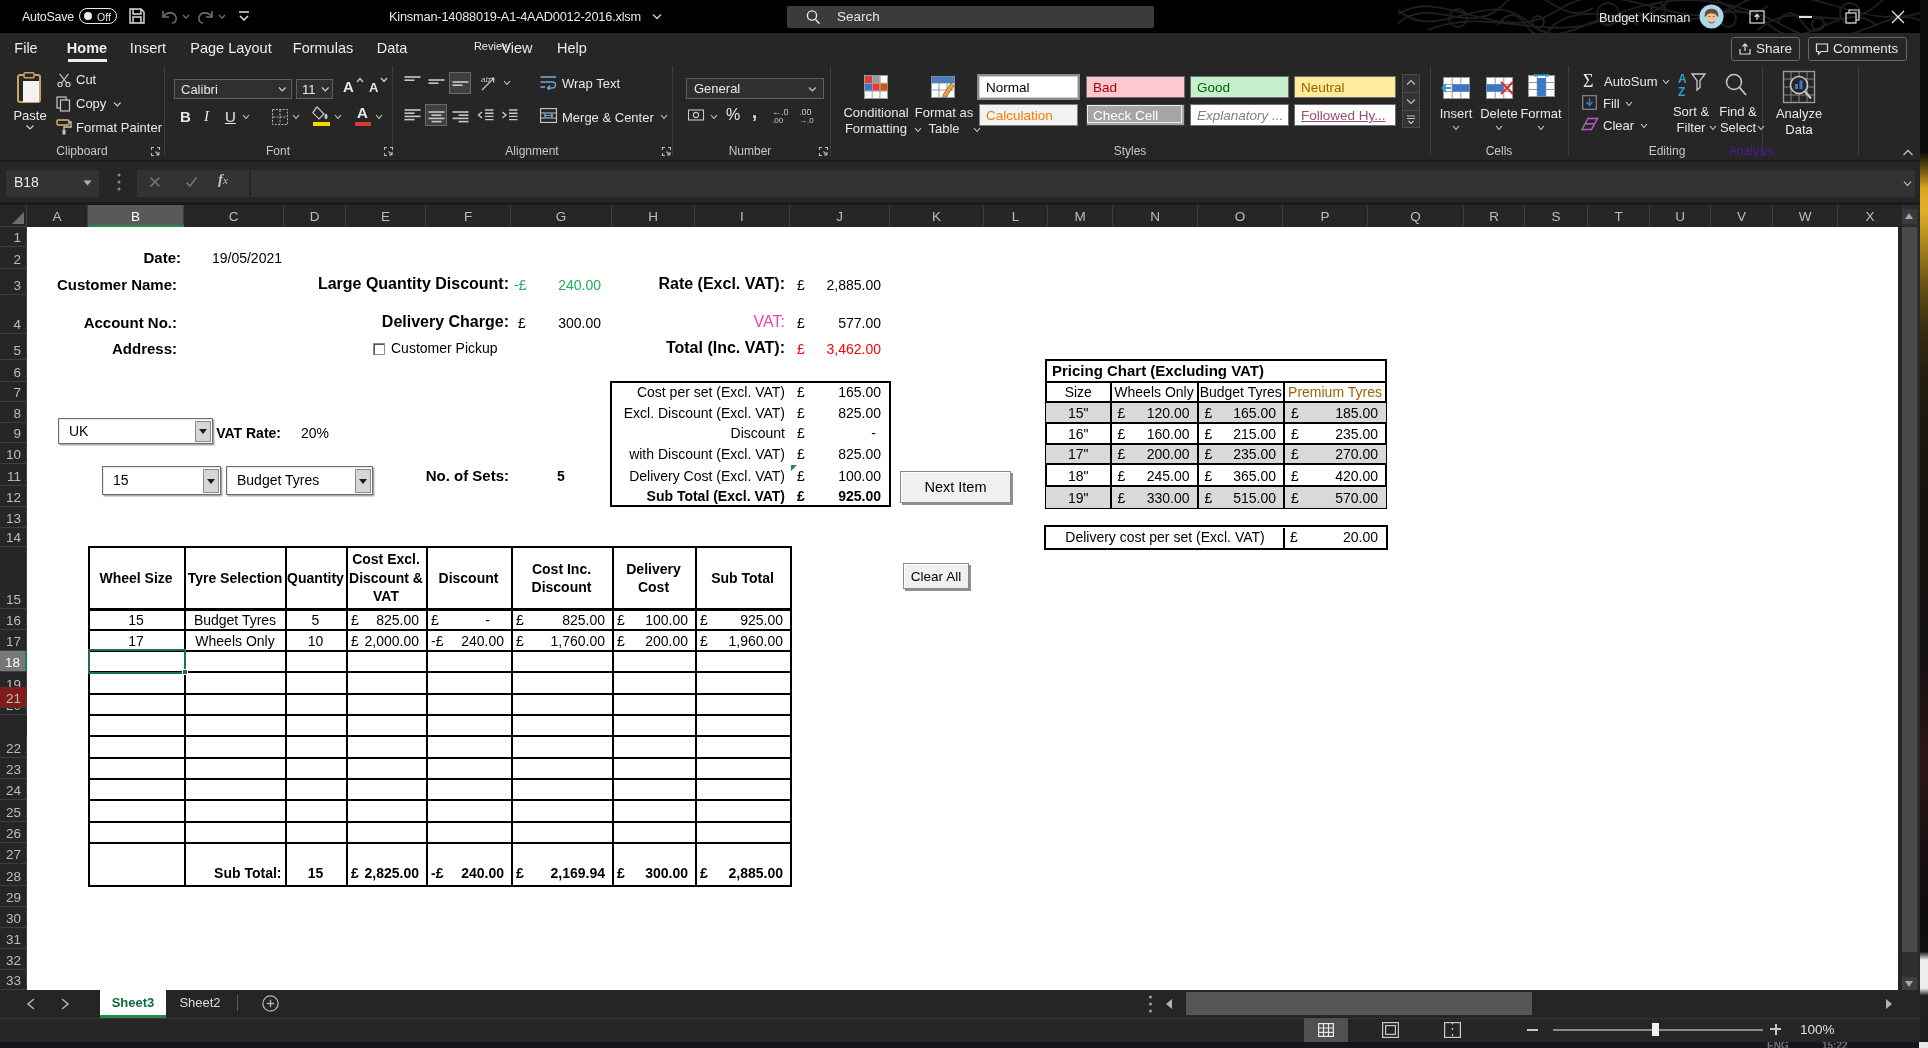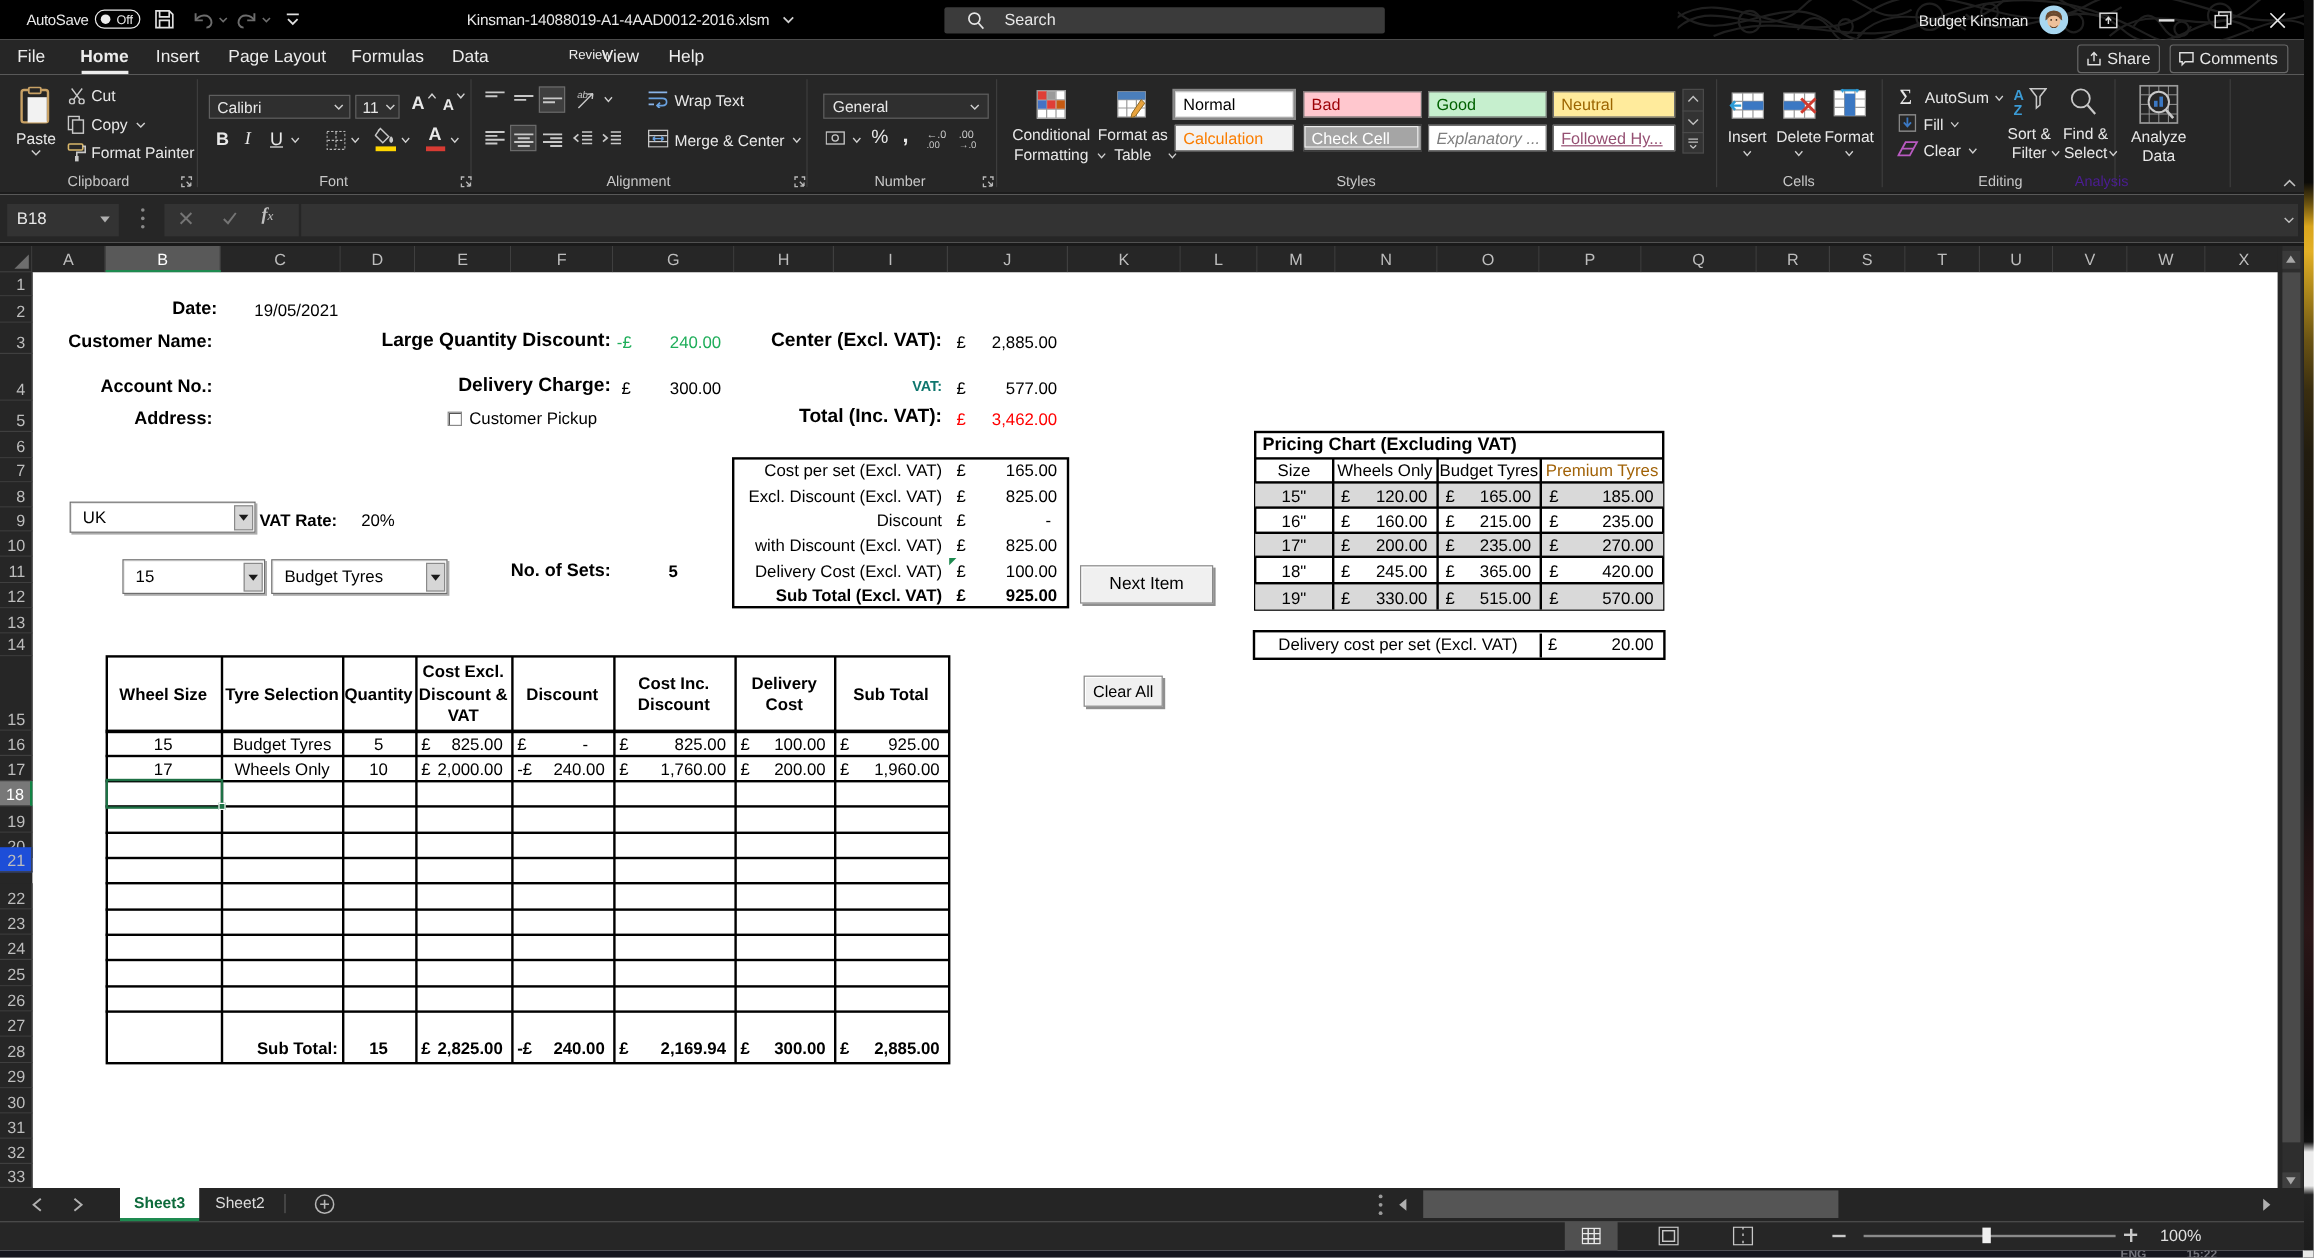--- a/index.html
+++ b/index.html
@@ -570,47 +570,47 @@
 <div class="ab" style="left:0;top:464px;width:27px;height:22px;background:#262626;color:#bdbdbd;font-size:13.5px;border-right:1px solid #3f3f3f;border-bottom:1px solid #3f3f3f;display:flex;align-items:flex-end;justify-content:flex-end;padding:0 5px 1px 0">11</div>
 <div class="ab" style="left:0;top:486px;width:27px;height:21px;background:#262626;color:#bdbdbd;font-size:13.5px;border-right:1px solid #3f3f3f;border-bottom:1px solid #3f3f3f;display:flex;align-items:flex-end;justify-content:flex-end;padding:0 5px 1px 0">12</div>
 <div class="ab" style="left:0;top:507px;width:27px;height:20.5px;background:#262626;color:#bdbdbd;font-size:13.5px;border-right:1px solid #3f3f3f;border-bottom:1px solid #3f3f3f;display:flex;align-items:flex-end;justify-content:flex-end;padding:0 5px 1px 0">13</div>
 <div class="ab" style="left:0;top:527.5px;width:27px;height:19.5px;background:#262626;color:#bdbdbd;font-size:13.5px;border-right:1px solid #3f3f3f;border-bottom:1px solid #3f3f3f;display:flex;align-items:flex-end;justify-content:flex-end;padding:0 5px 1px 0">14</div>
 <div class="ab" style="left:0;top:547px;width:27px;height:62px;background:#262626;color:#bdbdbd;font-size:13.5px;border-right:1px solid #3f3f3f;border-bottom:1px solid #3f3f3f;display:flex;align-items:flex-end;justify-content:flex-end;padding:0 5px 1px 0">15</div>
 <div class="ab" style="left:0;top:609px;width:27px;height:21px;background:#262626;color:#bdbdbd;font-size:13.5px;border-right:1px solid #3f3f3f;border-bottom:1px solid #3f3f3f;display:flex;align-items:flex-end;justify-content:flex-end;padding:0 5px 1px 0">16</div>
 <div class="ab" style="left:0;top:630px;width:27px;height:20.5px;background:#262626;color:#bdbdbd;font-size:13.5px;border-right:1px solid #3f3f3f;border-bottom:1px solid #3f3f3f;display:flex;align-items:flex-end;justify-content:flex-end;padding:0 5px 1px 0">17</div>
 <div class="ab" style="left:0;top:650.5px;width:27px;height:21.5px;background:#787878;color:#ffffff;font-size:13.5px;border-right:2px solid #128445;border-bottom:1px solid #3f3f3f;display:flex;align-items:flex-end;justify-content:flex-end;padding:0 5px 1px 0">18</div>
 <div class="ab" style="left:0;top:672px;width:27px;height:21.5px;background:#262626;color:#bdbdbd;font-size:13.5px;border-right:1px solid #3f3f3f;border-bottom:1px solid #3f3f3f;display:flex;align-items:flex-end;justify-content:flex-end;padding:0 5px 1px 0">19</div>
 <div class="ab" style="left:0;top:693.5px;width:27px;height:21.5px;background:#262626;color:#bdbdbd;font-size:13.5px;border-right:1px solid #3f3f3f;border-bottom:1px solid #3f3f3f;display:flex;align-items:flex-end;justify-content:flex-end;padding:0 5px 1px 0">20</div>
-<div class="ab" style="left:0;top:706px;width:27px;height:21px;background:#1d4ed8;color:#bdbdbd;font-size:13.5px;border-right:1px solid #3f3f3f;border-bottom:1px solid #3f3f3f;display:flex;align-items:flex-end;justify-content:flex-end;padding:0 5px 1px 13px">21</div>
+<div class="ab" style="left:0;top:687px;width:27px;height:21px;background:#7f1d1d;color:#bdbdbd;font-size:13.5px;border-right:1px solid #3f3f3f;border-bottom:1px solid #3f3f3f;display:flex;align-items:flex-end;justify-content:flex-end;padding:0 5px 1px 13px">21</div>
 <div class="ab" style="left:0;top:736px;width:27px;height:21.5px;background:#262626;color:#bdbdbd;font-size:13.5px;border-right:1px solid #3f3f3f;border-bottom:1px solid #3f3f3f;display:flex;align-items:flex-end;justify-content:flex-end;padding:0 5px 1px 0">22</div>
 <div class="ab" style="left:0;top:757.5px;width:27px;height:21.5px;background:#262626;color:#bdbdbd;font-size:13.5px;border-right:1px solid #3f3f3f;border-bottom:1px solid #3f3f3f;display:flex;align-items:flex-end;justify-content:flex-end;padding:0 5px 1px 0">23</div>
 <div class="ab" style="left:0;top:779px;width:27px;height:21px;background:#262626;color:#bdbdbd;font-size:13.5px;border-right:1px solid #3f3f3f;border-bottom:1px solid #3f3f3f;display:flex;align-items:flex-end;justify-content:flex-end;padding:0 5px 1px 0">24</div>
 <div class="ab" style="left:0;top:800px;width:27px;height:21.5px;background:#262626;color:#bdbdbd;font-size:13.5px;border-right:1px solid #3f3f3f;border-bottom:1px solid #3f3f3f;display:flex;align-items:flex-end;justify-content:flex-end;padding:0 5px 1px 0">25</div>
 <div class="ab" style="left:0;top:821.5px;width:27px;height:21.5px;background:#262626;color:#bdbdbd;font-size:13.5px;border-right:1px solid #3f3f3f;border-bottom:1px solid #3f3f3f;display:flex;align-items:flex-end;justify-content:flex-end;padding:0 5px 1px 0">26</div>
 <div class="ab" style="left:0;top:843px;width:27px;height:21px;background:#262626;color:#bdbdbd;font-size:13.5px;border-right:1px solid #3f3f3f;border-bottom:1px solid #3f3f3f;display:flex;align-items:flex-end;justify-content:flex-end;padding:0 5px 1px 0">27</div>
 <div class="ab" style="left:0;top:864px;width:27px;height:21.5px;background:#262626;color:#bdbdbd;font-size:13.5px;border-right:1px solid #3f3f3f;border-bottom:1px solid #3f3f3f;display:flex;align-items:flex-end;justify-content:flex-end;padding:0 5px 1px 0">28</div>
 <div class="ab" style="left:0;top:885.5px;width:27px;height:21.0px;background:#262626;color:#bdbdbd;font-size:13.5px;border-right:1px solid #3f3f3f;border-bottom:1px solid #3f3f3f;display:flex;align-items:flex-end;justify-content:flex-end;padding:0 5px 1px 0">29</div>
 <div class="ab" style="left:0;top:906.5px;width:27px;height:21.0px;background:#262626;color:#bdbdbd;font-size:13.5px;border-right:1px solid #3f3f3f;border-bottom:1px solid #3f3f3f;display:flex;align-items:flex-end;justify-content:flex-end;padding:0 5px 1px 0">30</div>
 <div class="ab" style="left:0;top:927.5px;width:27px;height:21.0px;background:#262626;color:#bdbdbd;font-size:13.5px;border-right:1px solid #3f3f3f;border-bottom:1px solid #3f3f3f;display:flex;align-items:flex-end;justify-content:flex-end;padding:0 5px 1px 0">31</div>
 <div class="ab" style="left:0;top:948.5px;width:27px;height:21.0px;background:#262626;color:#bdbdbd;font-size:13.5px;border-right:1px solid #3f3f3f;border-bottom:1px solid #3f3f3f;display:flex;align-items:flex-end;justify-content:flex-end;padding:0 5px 1px 0">32</div>
 <div class="ab" style="left:0;top:969.5px;width:27px;height:20.5px;background:#262626;color:#bdbdbd;font-size:13.5px;border-right:1px solid #3f3f3f;border-bottom:1px solid #3f3f3f;display:flex;align-items:flex-end;justify-content:flex-end;padding:0 5px 1px 0">33</div>
 <div class="ab" style="left:-139px;top:245px;width:320px;height:21px;font-weight:bold;font-size:15px;color:#000;text-align:right;display:flex;align-items:flex-end;justify-content:flex-end;line-height:17px;white-space:nowrap">Date:</div>
 <div class="ab" style="left:-38px;top:246px;width:320px;height:20px;font-size:14px;color:#000;text-align:right;display:flex;align-items:flex-end;justify-content:flex-end;line-height:16px;white-space:nowrap">19/05/2021</div>
 <div class="ab" style="left:-143px;top:272px;width:320px;height:21px;font-weight:bold;font-size:15px;color:#000;text-align:right;display:flex;align-items:flex-end;justify-content:flex-end;line-height:17px;white-space:nowrap">Customer Name:</div>
 <div class="ab" style="left:189px;top:271px;width:320px;height:22px;font-weight:bold;font-size:16px;color:#000;text-align:right;display:flex;align-items:flex-end;justify-content:flex-end;line-height:18px;white-space:nowrap">Large Quantity Discount:</div>
 <div class="ab" style="left:514px;top:273px;width:320px;height:20px;font-size:14px;color:#1fae5a;display:flex;align-items:flex-end;line-height:16px;white-space:nowrap">-£</div>
 <div class="ab" style="left:281px;top:273px;width:320px;height:20px;font-size:14px;color:#1fae5a;text-align:right;display:flex;align-items:flex-end;justify-content:flex-end;line-height:16px;white-space:nowrap">240.00</div>
-<div class="ab" style="left:465px;top:271px;width:320px;height:22px;font-weight:bold;font-size:16px;color:#000;text-align:right;display:flex;align-items:flex-end;justify-content:flex-end;line-height:18px;white-space:nowrap">Center (Excl. VAT):</div>
+<div class="ab" style="left:465px;top:271px;width:320px;height:22px;font-weight:bold;font-size:16px;color:#000;text-align:right;display:flex;align-items:flex-end;justify-content:flex-end;line-height:18px;white-space:nowrap">Rate (Excl. VAT):</div>
 <div class="ab" style="left:797px;top:273px;width:320px;height:20px;font-size:14px;color:#000;display:flex;align-items:flex-end;line-height:16px;white-space:nowrap">£</div>
 <div class="ab" style="left:561px;top:273px;width:320px;height:20px;font-size:14px;color:#000;text-align:right;display:flex;align-items:flex-end;justify-content:flex-end;line-height:16px;white-space:nowrap">2,885.00</div>
 <div class="ab" style="left:-143px;top:310px;width:320px;height:21px;font-weight:bold;font-size:15px;color:#000;text-align:right;display:flex;align-items:flex-end;justify-content:flex-end;line-height:17px;white-space:nowrap">Account No.:</div>
 <div class="ab" style="left:189px;top:309px;width:320px;height:22px;font-weight:bold;font-size:16px;color:#000;text-align:right;display:flex;align-items:flex-end;justify-content:flex-end;line-height:18px;white-space:nowrap">Delivery Charge:</div>
 <div class="ab" style="left:518px;top:311px;width:320px;height:20px;font-size:14px;color:#000;display:flex;align-items:flex-end;line-height:16px;white-space:nowrap">£</div>
 <div class="ab" style="left:281px;top:311px;width:320px;height:20px;font-size:14px;color:#000;text-align:right;display:flex;align-items:flex-end;justify-content:flex-end;line-height:16px;white-space:nowrap">300.00</div>
-<div class="ab" style="left:465px;top:309px;width:320px;height:22px;font-weight:bold;font-size:12px;color:#0f766e;text-align:right;display:flex;align-items:flex-end;justify-content:flex-end;line-height:18px;white-space:nowrap">VAT:</div>
+<div class="ab" style="left:465px;top:309px;width:320px;height:22px;font-weight:normal;font-size:16px;color:#ec4899;text-align:right;display:flex;align-items:flex-end;justify-content:flex-end;line-height:18px;white-space:nowrap">VAT:</div>
 <div class="ab" style="left:797px;top:311px;width:320px;height:20px;font-size:14px;color:#000;display:flex;align-items:flex-end;line-height:16px;white-space:nowrap">£</div>
 <div class="ab" style="left:561px;top:311px;width:320px;height:20px;font-size:14px;color:#000;text-align:right;display:flex;align-items:flex-end;justify-content:flex-end;line-height:16px;white-space:nowrap">577.00</div>
 <div class="ab" style="left:-143px;top:336px;width:320px;height:21px;font-weight:bold;font-size:15px;color:#000;text-align:right;display:flex;align-items:flex-end;justify-content:flex-end;line-height:17px;white-space:nowrap">Address:</div>
 <div class="ab" style="left:373px;top:343px;width:12px;height:12px;background:#fff;border:1px solid #8a8a8a;box-shadow:inset 1px 1px 0 #555"></div>
 <div class="ab" style="left:391px;top:336px;width:320px;height:20px;font-size:14px;color:#000;display:flex;align-items:flex-end;line-height:16px;white-space:nowrap">Customer Pickup</div>
 <div class="ab" style="left:465px;top:335px;width:320px;height:22px;font-weight:bold;font-size:16px;color:#000;text-align:right;display:flex;align-items:flex-end;justify-content:flex-end;line-height:18px;white-space:nowrap">Total (Inc. VAT):</div>
 <div class="ab" style="left:797px;top:337px;width:320px;height:20px;font-size:14px;color:#ff0000;display:flex;align-items:flex-end;line-height:16px;white-space:nowrap">£</div>
 <div class="ab" style="left:561px;top:337px;width:320px;height:20px;font-size:14px;color:#ff0000;text-align:right;display:flex;align-items:flex-end;justify-content:flex-end;line-height:16px;white-space:nowrap">3,462.00</div>
 <div class="ab" style="left:610px;top:381px;width:281px;height:126px;border:2px solid #000;background:#fff"></div>
 <div class="ab" style="left:465px;top:380px;width:320px;height:20px;font-size:14px;color:#000;text-align:right;display:flex;align-items:flex-end;justify-content:flex-end;line-height:16px;white-space:nowrap">Cost per set (Excl. VAT)</div>

